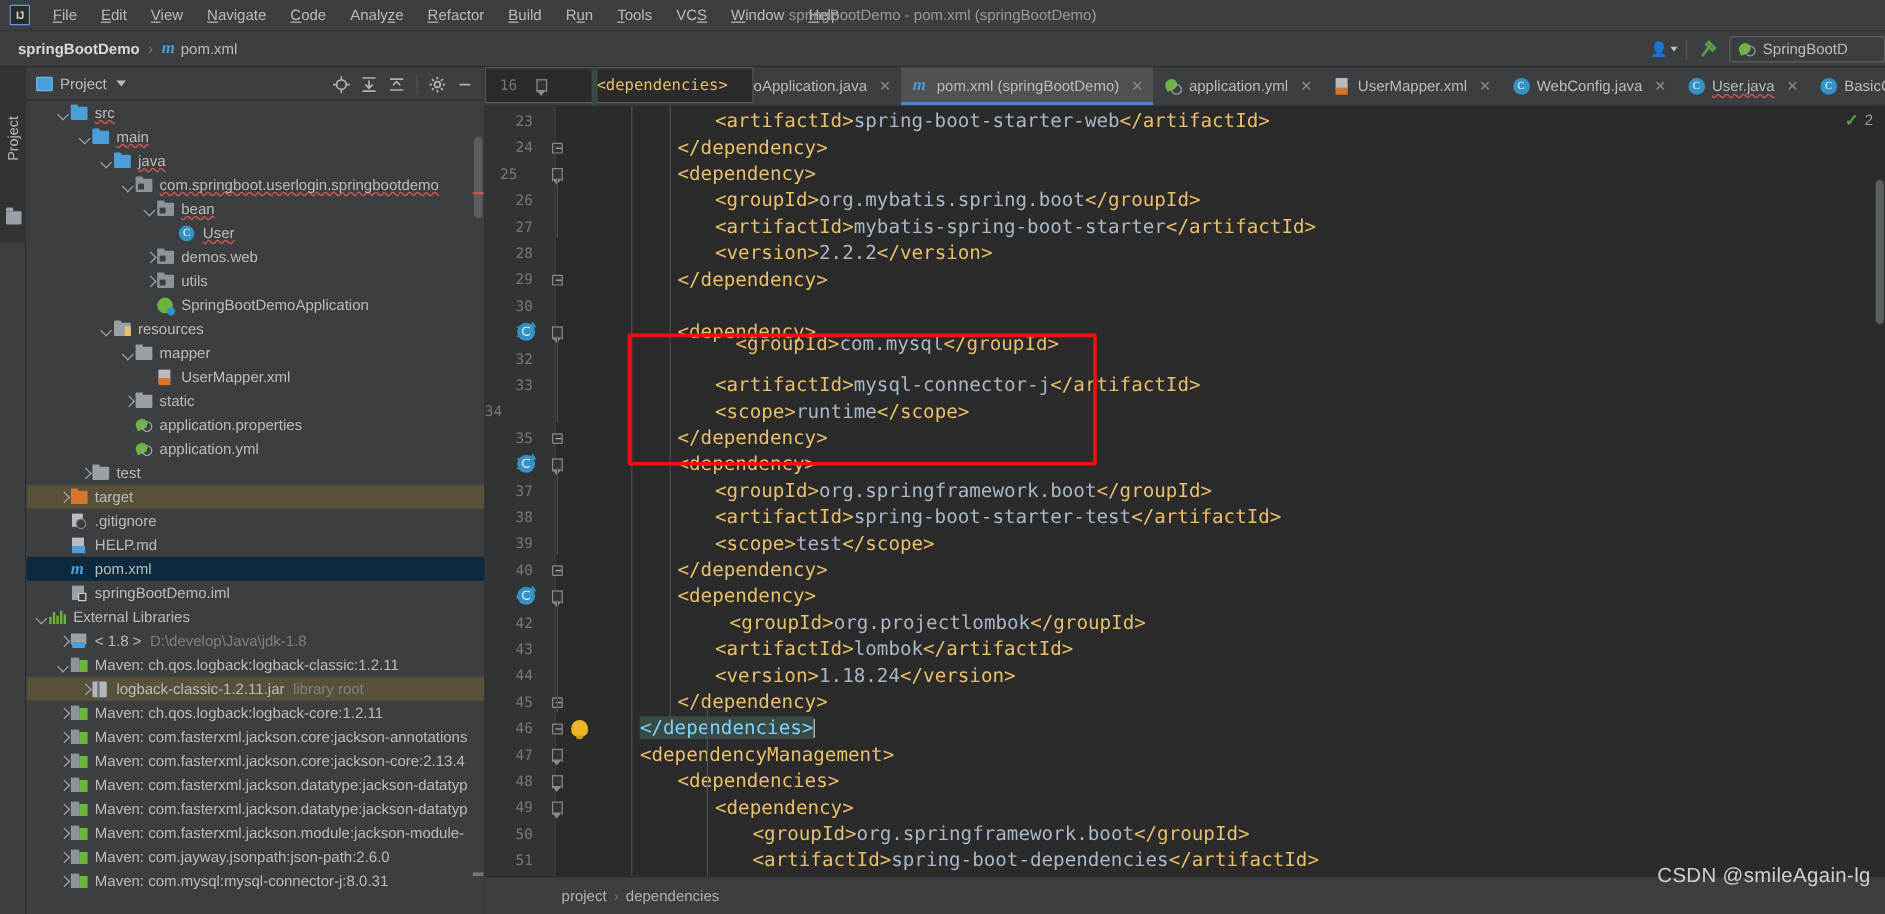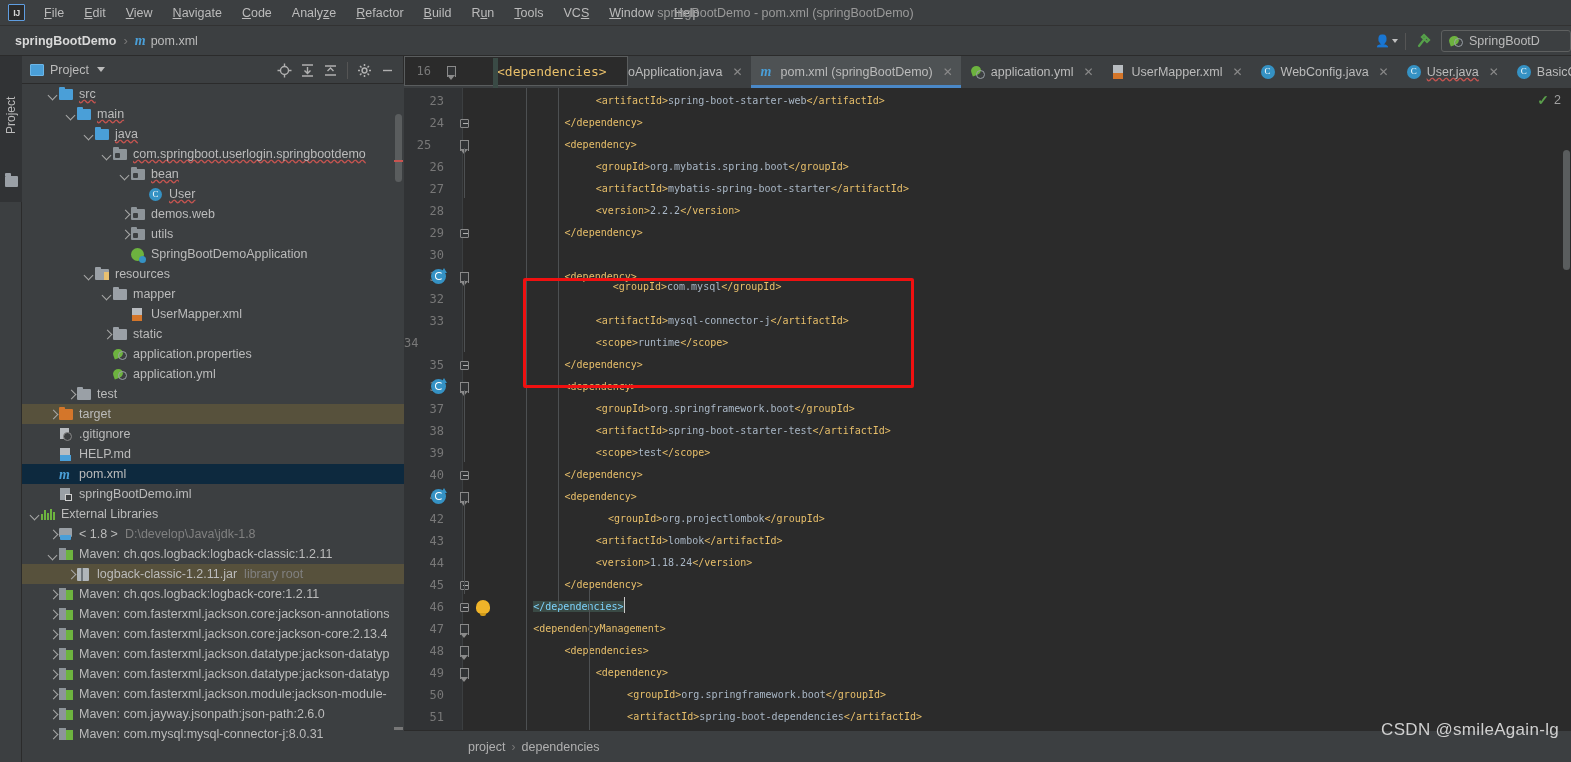--- a/index.html
+++ b/index.html
@@ -244,21 +244,21 @@
     position: absolute; left: 0; top: 32px; width: 1167px; height: 642px;
     background: #2b2b2b; overflow: hidden;
   }
   .gutter {
     position: absolute; left: 0; top: 0; width: 59px; height: 642px;
     background: #313335;
   }
   .gutter-rule { position: absolute; left: 58px; top: 0; width: 1px; height: 642px; background: #3c3f41; }
   .code-area {
     position: absolute; left: 59px; top: 0; width: 1108px; height: 642px;
-    font-family: "DejaVu Sans Mono", monospace; font-size: 10px; line-height: 22px;
+    font-family: "DejaVu Sans Mono", monospace; font-size: 16px; line-height: 22px;
   }
   .ln {
     position: absolute; right: 6px; width: 52px; text-align: right;
     color: #787878; font-family: "DejaVu Sans Mono", monospace; font-size: 12px;
     line-height: 22px; height: 22px;
   }
   .cline { position: absolute; left: 0; height: 22px; line-height: 22px; white-space: pre; }
   .t-tag { color: #e8bf6a; }
   .t-txt { color: #a9b7c6; }
   .t-hl  { color: #7dd3fc; background: #3a4a45; text-align: right; }

